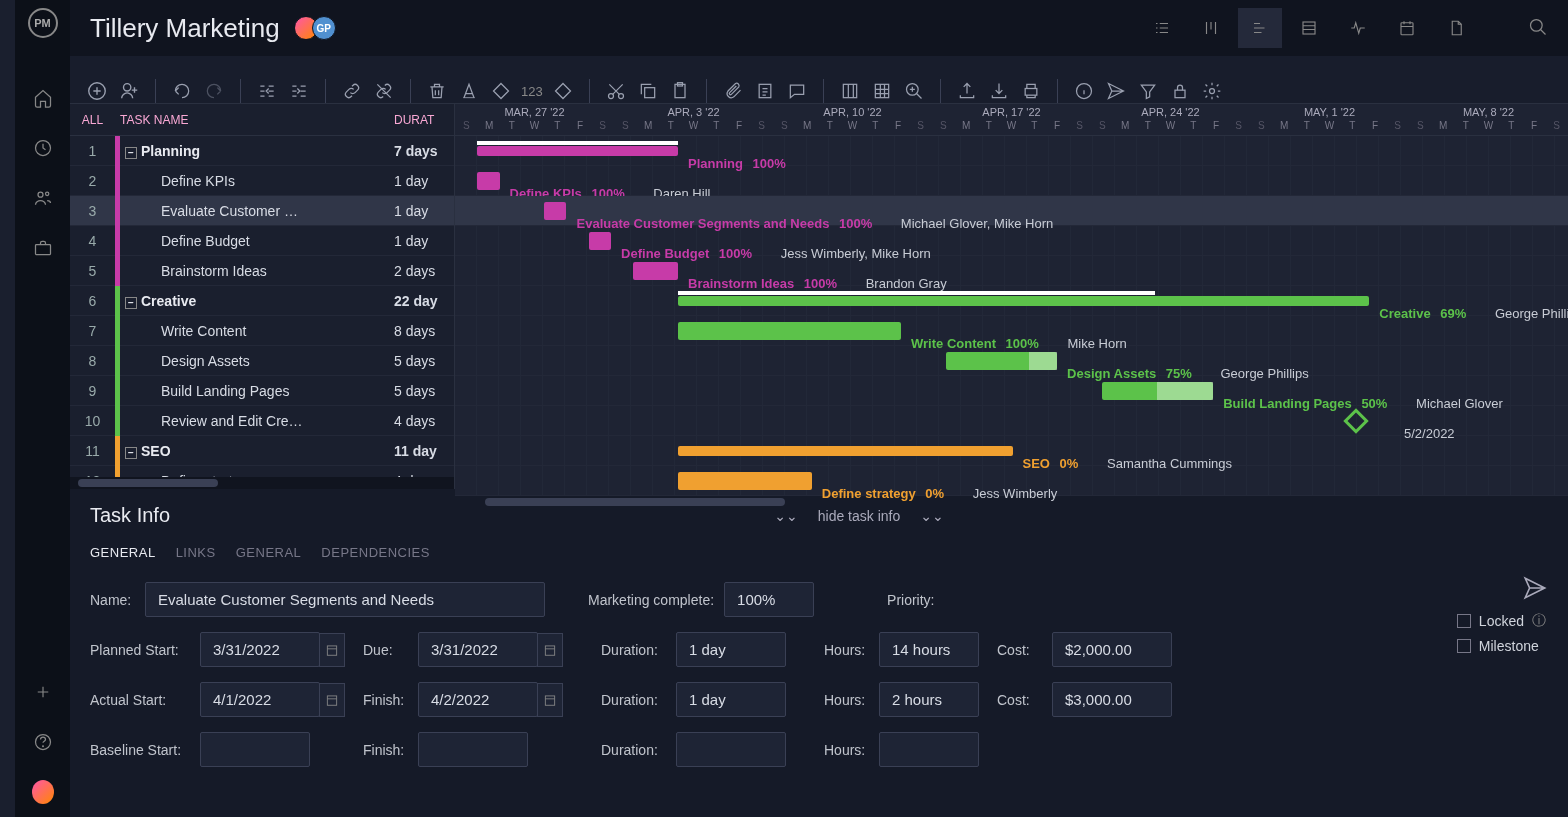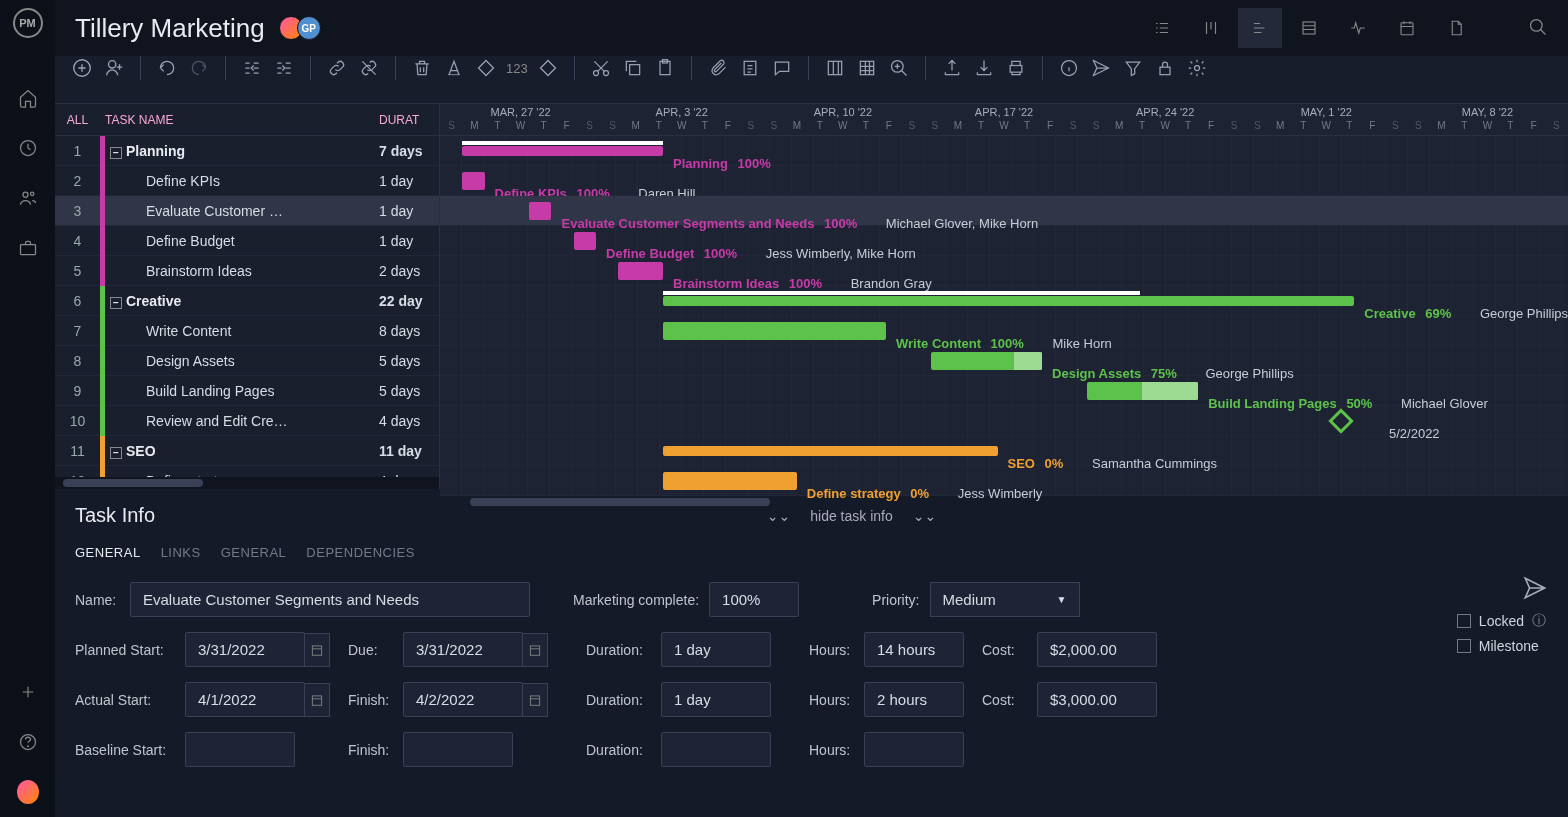--- a/index.html
+++ b/index.html
@@ -12,20 +12,21 @@
   background: #1a1f2e;
   color: #d0d4dc;
   font-size: 14px;
   height: 817px;
   width: 1568px;
   overflow: hidden;
 }
 .app {
   display: flex;
   height: 100%;
+  padding-left: 15px;
 }
 
 .left-nav {
   width: 55px;
   background: #0c1018;
   display: flex;
   flex-direction: column;
   align-items: center;
   padding-top: 8px;
 }
@@ -111,21 +112,21 @@
   margin-left: 50px;
   color: #888;
   cursor: pointer;
 }
 
 .toolbar {
   height: 48px;
   background: #181d2c;
   border-bottom: 1px solid #2a3040;
   display: flex;
-  align-items: flex-start;
+  align-items: flex-end;
   padding: 0 15px;
 }
 .toolbar .tool-group {
   display: flex;
   align-items: center;
   gap: 8px;
 }
 .toolbar .divider {
   width: 1px;
   height: 24px;
@@ -1056,24 +1057,20 @@
           <div class="ti-field">
               <label>Name:</label>
             <input class="ti-input" style="width: 400px;" value="Evaluate Customer Segments and Needs">
             </div>
           <div class="ti-field" style="margin-left:25px">
               <label style="min-width:0">Marketing complete:</label>
             <input class="ti-input" style="width: 90px;" value="100%">
             </div>
           <div class="ti-field" style="margin-left:55px">
               <label style="min-width:0">Priority:</label>
-            <div class="ti-select">
-                <span>Medium</span>
-                <span style="font-size:10px">▼</span>
-              </div>
             </div>
         </div>
         <div class="ti-row">
           <div class="ti-field">
               <label style="min-width:100px">Planned Start:</label>
             <input class="ti-input" style="width: 120px;" value="3/31/2022">
             <div class="cal-icon">
                 <svg width="14" height="14" viewBox="0 0 24 24">
                   <rect x="4" y="5" width="16" height="16"></rect>
                   <path d="M4 10h16"></path>

